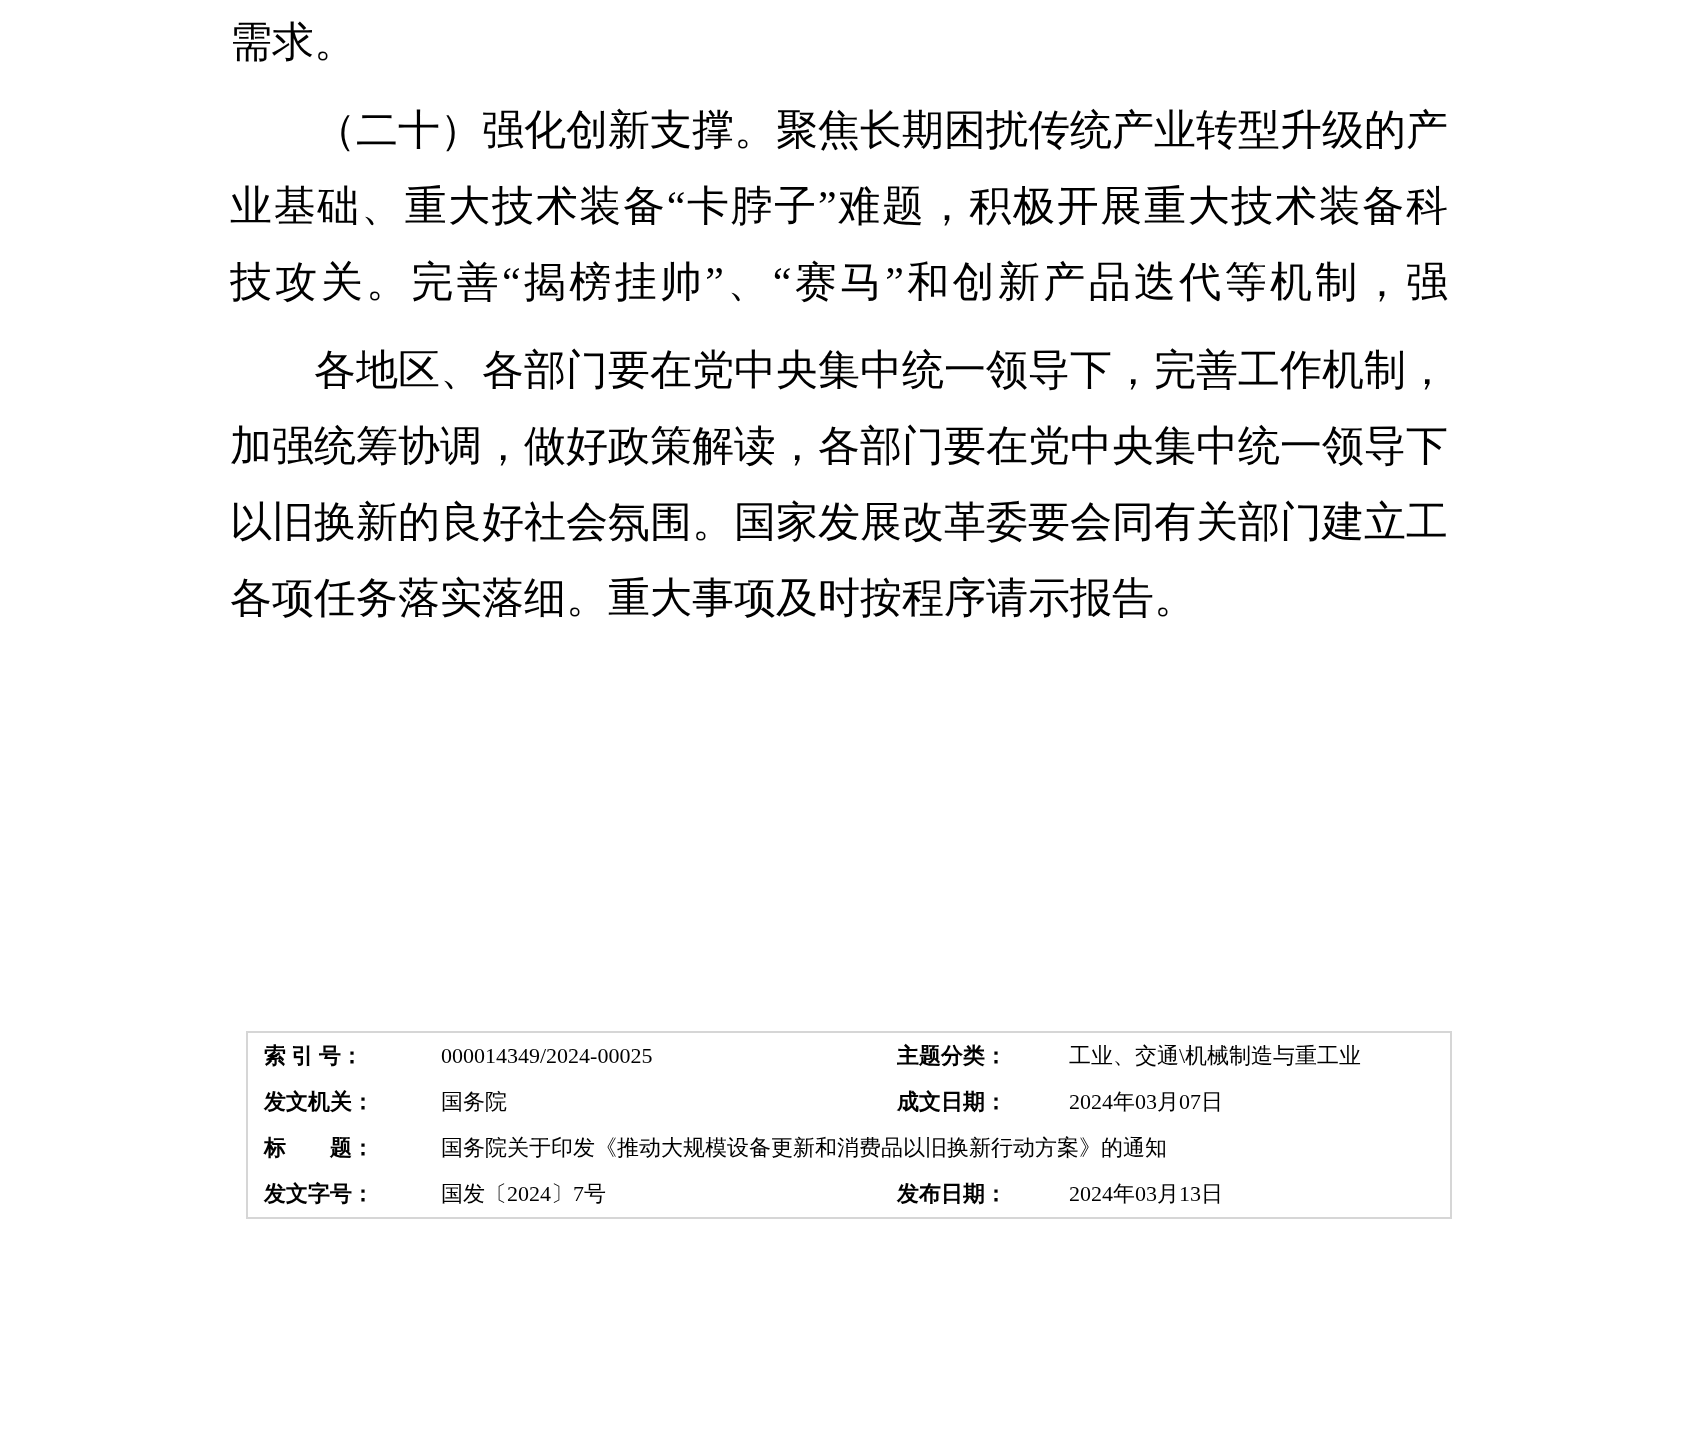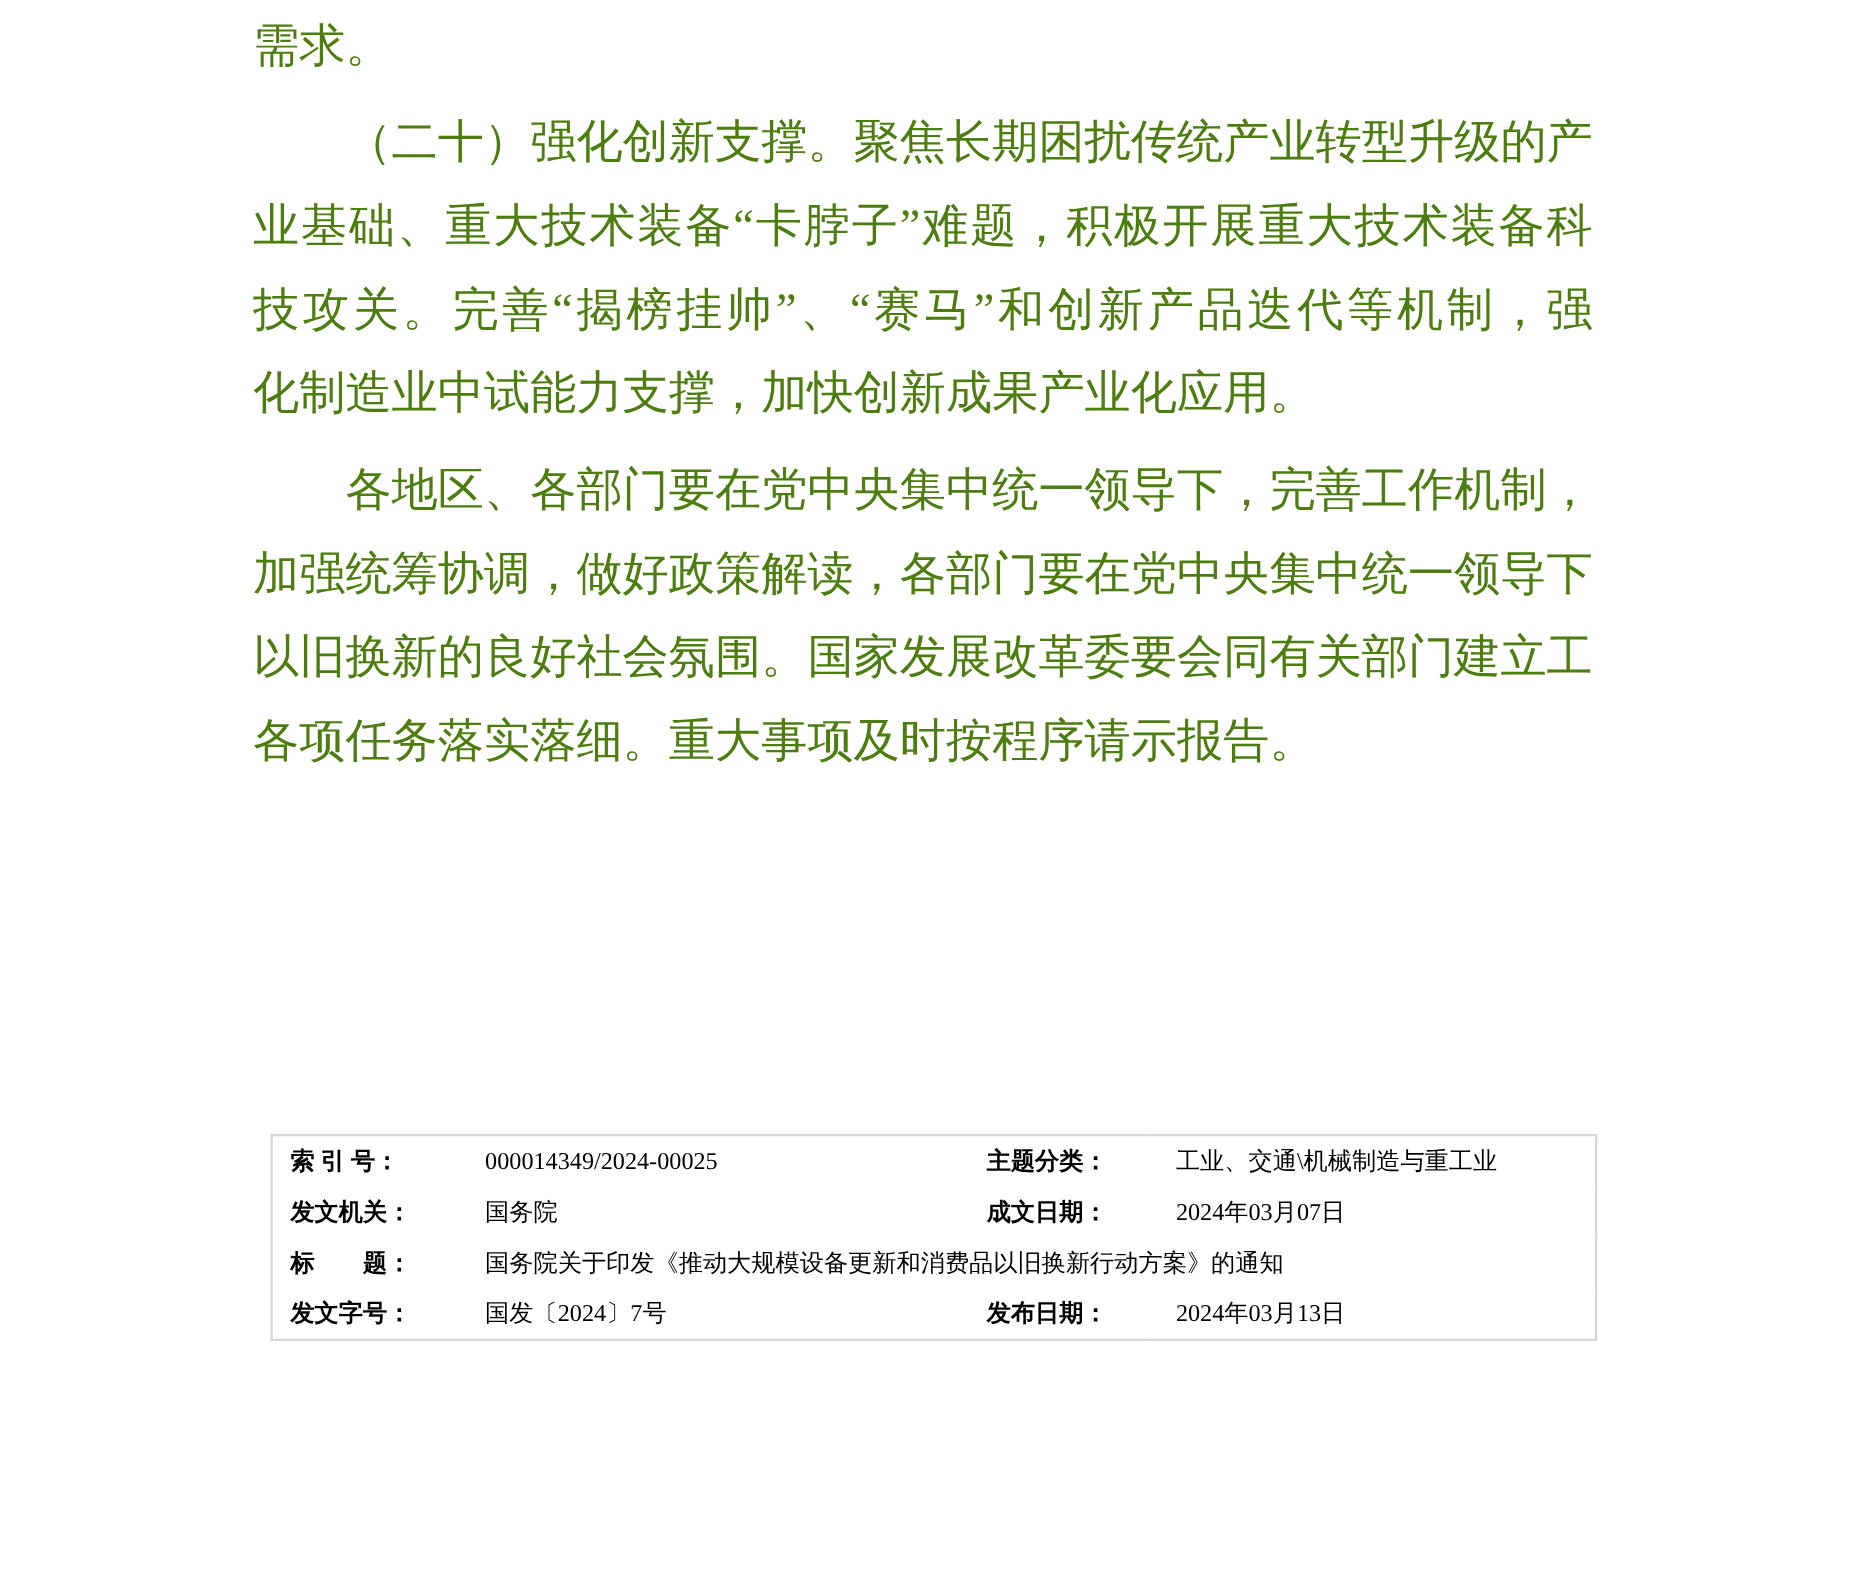--- a/index.html
+++ b/index.html
@@ -12,21 +12,21 @@
     overflow: hidden;
     position: relative;
   }
   .doc-body {
     position: absolute;
     left: 230px;
     top: 4px;
     width: 1218px;
     font-size: 42px;
     line-height: 76px;
-    color: #4d7c0f;
+    color: #000000;
   }
   .para + .para { margin-top: 12px; }
   .line {
     width: 100%;
     white-space: nowrap;
     overflow: visible;
   }
   .line.fill {
     white-space: normal;
     text-align: justify;
@@ -81,21 +81,20 @@
 <div class="doc-body">
 
   <div class="para">
     <div class="line">需求。</div>
   </div>
 
   <div class="para">
     <div class="line fill indent">（二十）强化创新支撑。聚焦长期困扰传统产业转型升级的产</div>
     <div class="line fill">业基础、重大技术装备“卡脖子”难题，积极开展重大技术装备科</div>
     <div class="line fill">技攻关。完善“揭榜挂帅”、“赛马”和创新产品迭代等机制，强</div>
-    <div class="line">化制造业中试能力支撑，加快创新成果产业化应用。</div>
   </div>
 
   <div class="para">
     <div class="line fill indent">各地区、各部门要在党中央集中统一领导下，完善工作机制，</div>
     <div class="line fill">加强统筹协调，做好政策解读，各部门要在党中央集中统一领导下</div>
     <div class="line fill">以旧换新的良好社会氛围。国家发展改革委要会同有关部门建立工</div>
     <div class="line">各项任务落实落细。重大事项及时按程序请示报告。</div>
   </div>
 
 </div>

